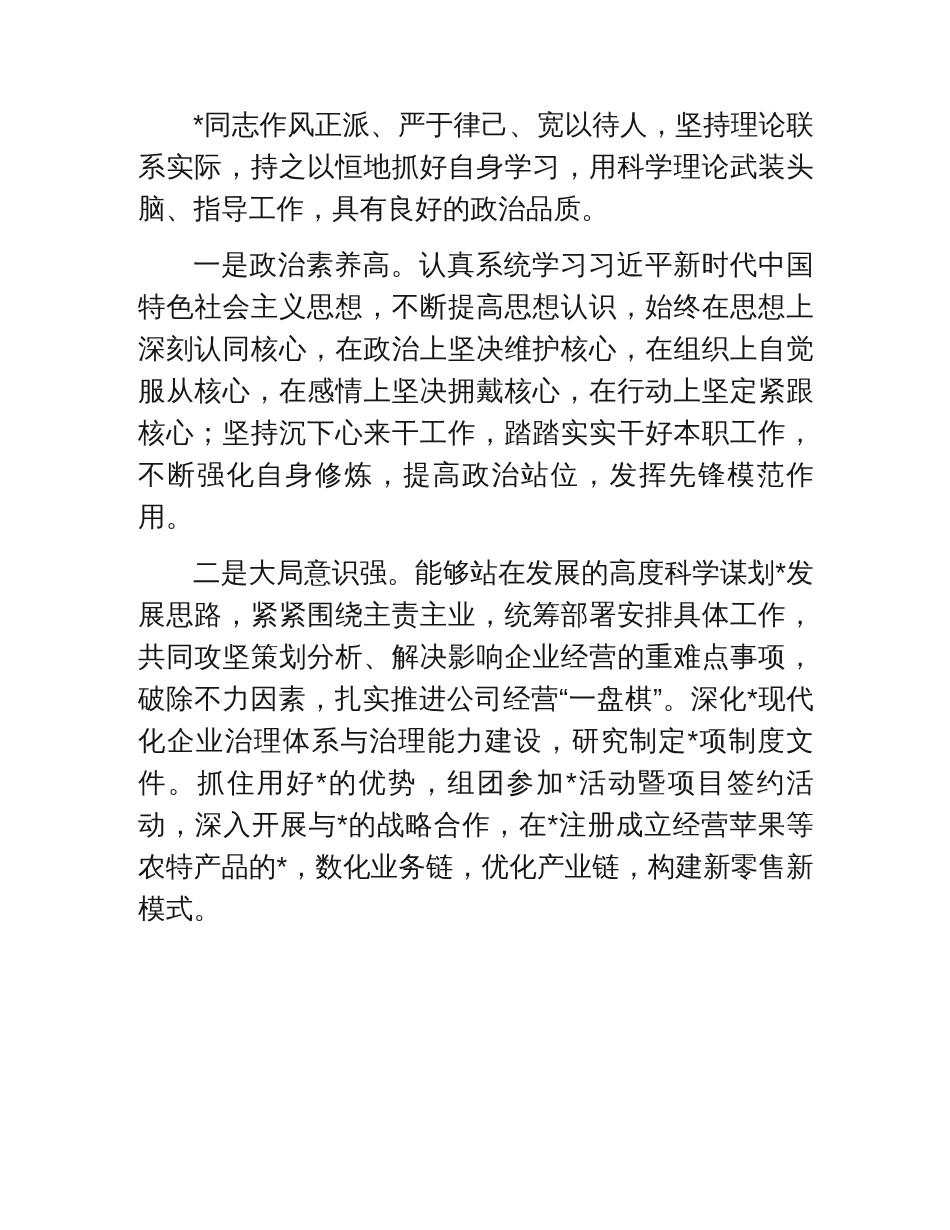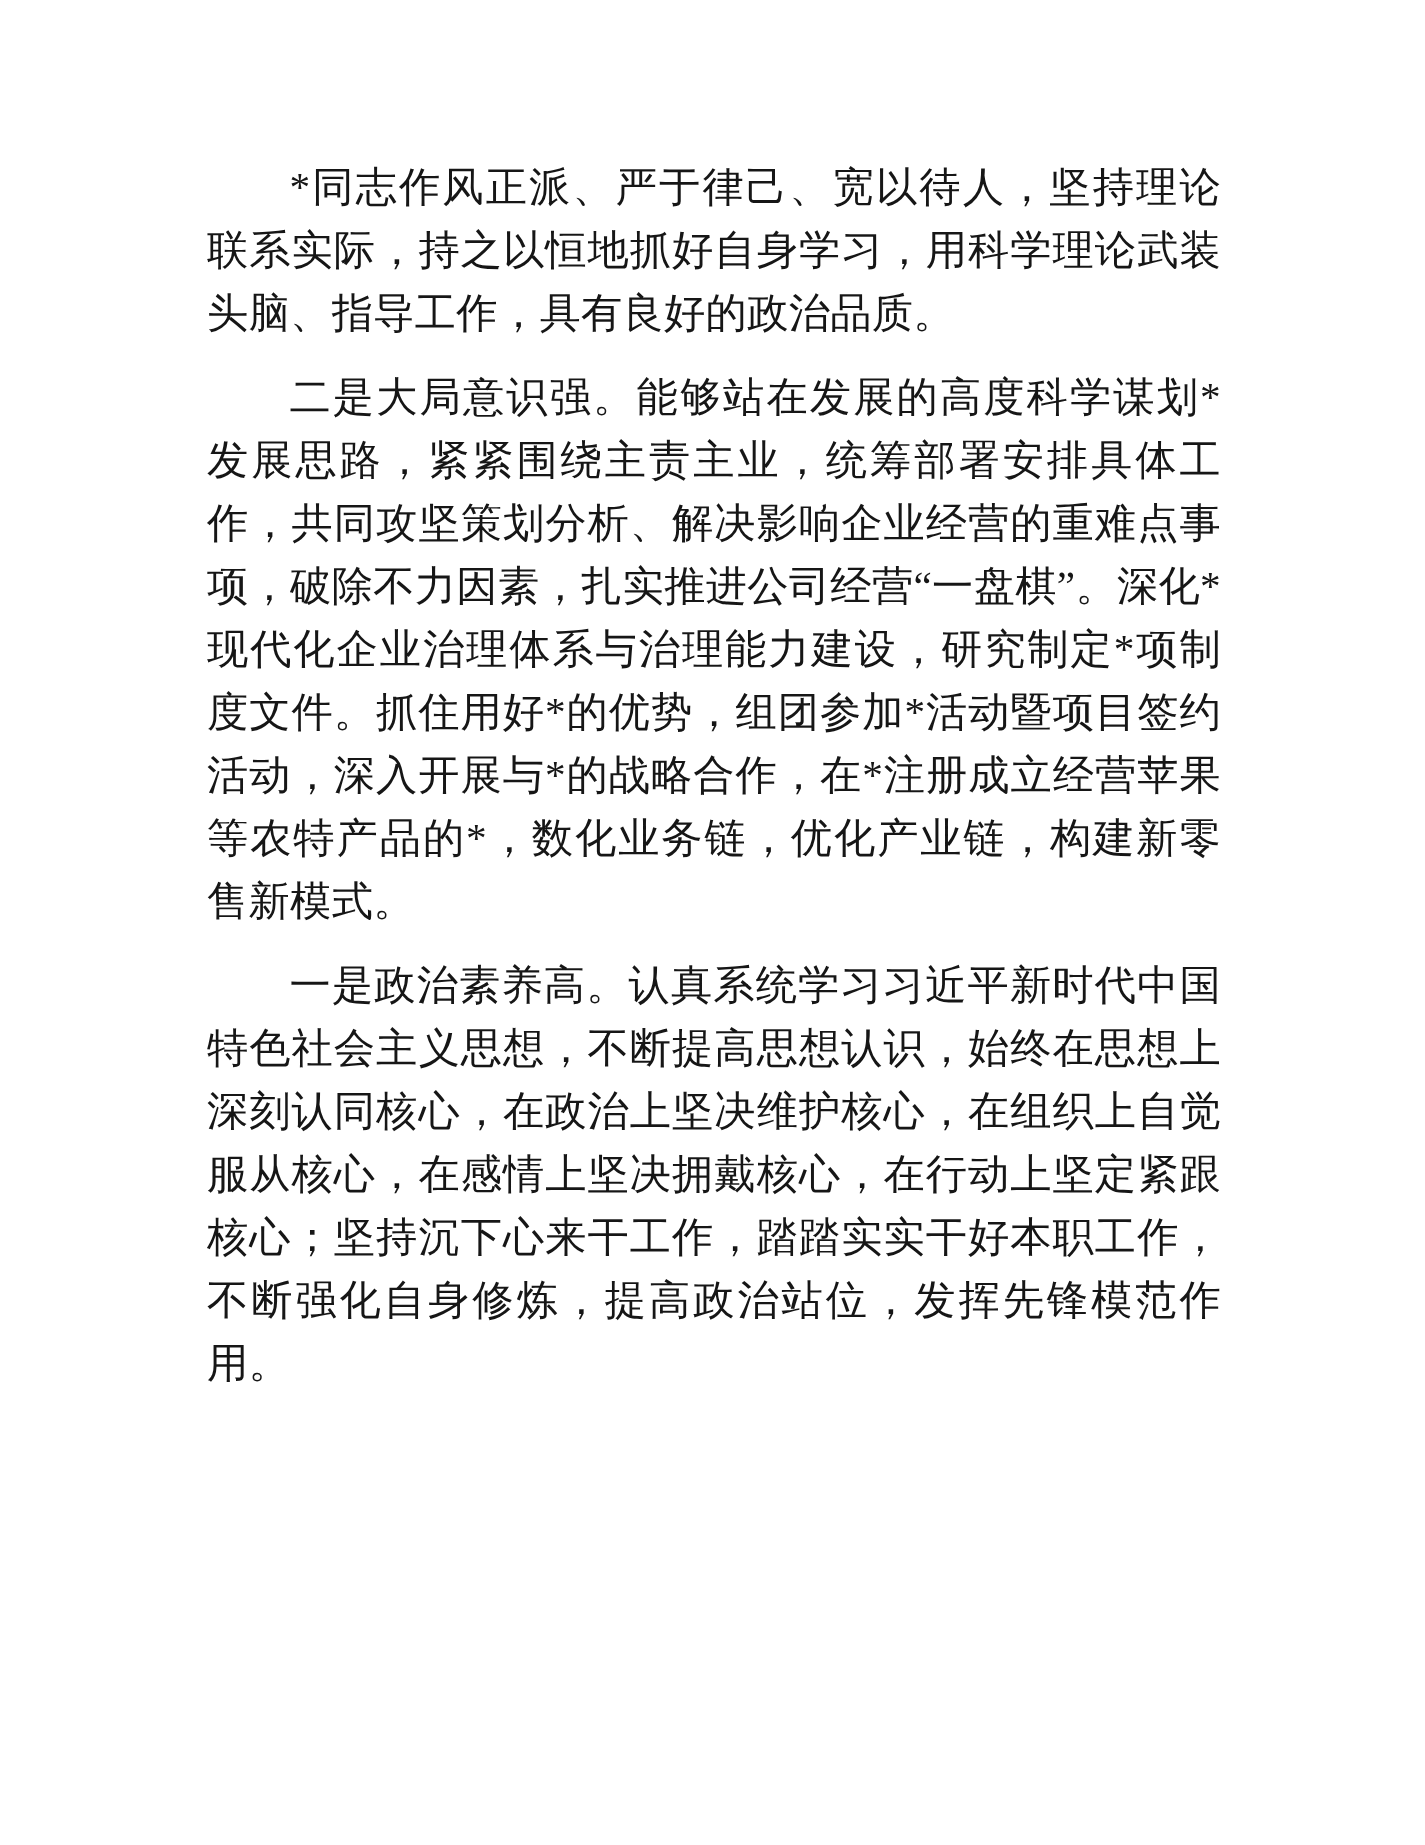--- a/index.html
+++ b/index.html
@@ -31,28 +31,27 @@
     font-size: 27.5px;
     line-height: 42px;
     color: #161616;
     text-align: justify;
     text-justify: inter-character;
     text-indent: 55px;
     letter-spacing: 0.2px;
     font-weight: 400;
     -webkit-font-smoothing: antialiased;
     word-break: break-all;
-    font-family: Liberation Serif, serif;
   }
   .para:last-child {
     margin-bottom: 0;
   }
 </style>
 </head>
 <body>
 
 <div class="page">
   <div class="doc-body">
     <p class="para">*同志作风正派、严于律己、宽以待人，坚持理论联系实际，持之以恒地抓好自身学习，用科学理论武装头脑、指导工作，具有良好的政治品质。</p>
+    <p class="para">一是政治素养高。认真系统学习习近平新时代中国特色社会主义思想，不断提高思想认识，始终在思想上深刻认同核心，在政治上坚决维护核心，在组织上自觉服从核心，在感情上坚决拥戴核心，在行动上坚定紧跟核心；坚持沉下心来干工作，踏踏实实干好本职工作，不断强化自身修炼，提高政治站位，发挥先锋模范作用。</p>
     <p class="para">二是大局意识强。能够站在发展的高度科学谋划*发展思路，紧紧围绕主责主业，统筹部署安排具体工作，共同攻坚策划分析、解决影响企业经营的重难点事项，破除不力因素，扎实推进公司经营“一盘棋”。深化*现代化企业治理体系与治理能力建设，研究制定*项制度文件。抓住用好*的优势，组团参加*活动暨项目签约活动，深入开展与*的战略合作，在*注册成立经营苹果等农特产品的*，数化业务链，优化产业链，构建新零售新模式。</p>
-    <p class="para">一是政治素养高。认真系统学习习近平新时代中国特色社会主义思想，不断提高思想认识，始终在思想上深刻认同核心，在政治上坚决维护核心，在组织上自觉服从核心，在感情上坚决拥戴核心，在行动上坚定紧跟核心；坚持沉下心来干工作，踏踏实实干好本职工作，不断强化自身修炼，提高政治站位，发挥先锋模范作用。</p>
   </div>
 </div>
 
 </body></html>

